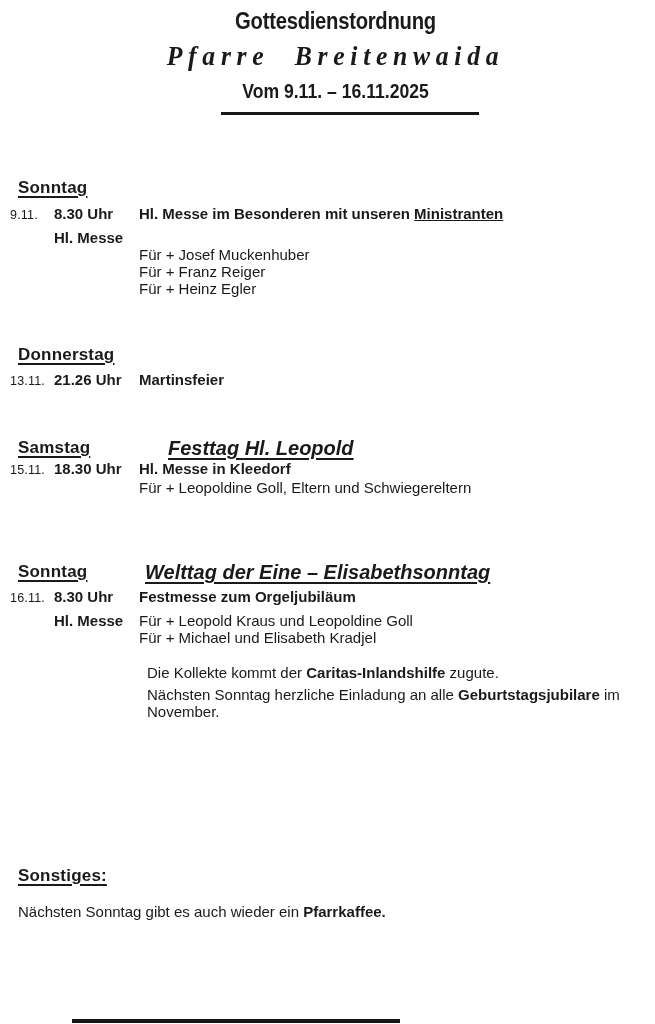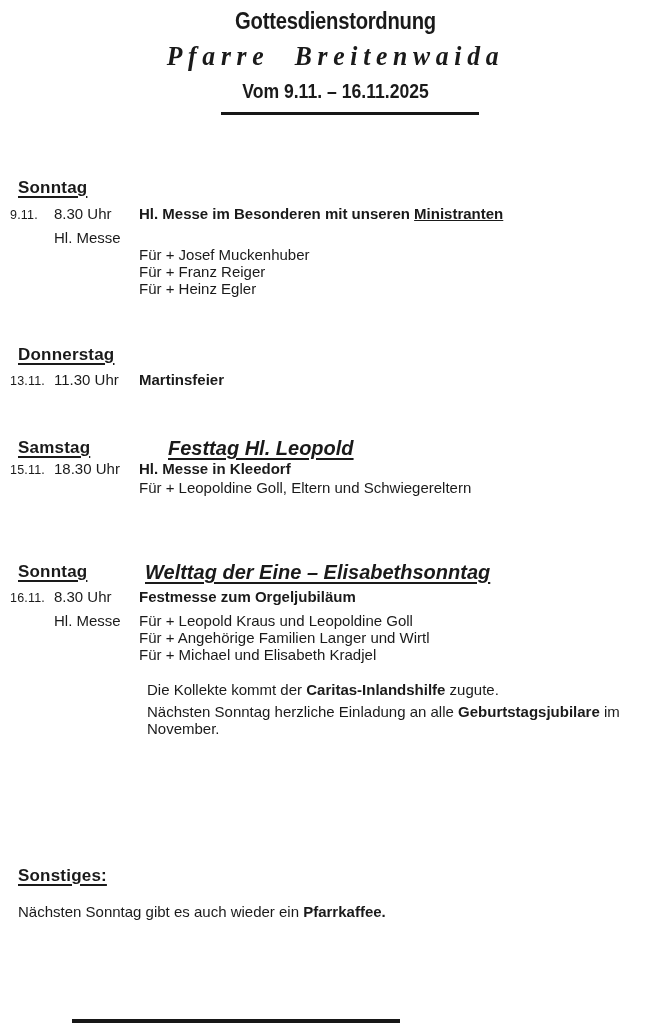--- a/index.html
+++ b/index.html
@@ -28,21 +28,21 @@
   .feast-s3{left:168px;}
   .feast-s4{left:145px;}
 
   .row{display:grid; grid-template-columns:44px 85px 1fr; padding-left:10px;
        font-size:15px; line-height:17px; align-items:baseline;}
   .row.first{margin-top:7px;}
   .row.first-tight{margin-top:2px;}
   .row.first-mid{margin-top:6px;}
   .row.sub{margin-top:5px;}
   .cell-date{font-size:12.5px; letter-spacing:0.2px;}
-  .cell-time{font-size:15px;}
+  .cell-time{font-size:15px;font-weight:bold;}
   .cell-desc{font-size:15px; padding-right:8px;}
 
   .note{margin:0 0 0 147px; width:498px; font-size:15px; line-height:17px;}
   .note.gap{margin-top:18px;}
   .note.follow{margin-top:5px;}
 
   .para{margin-left:18px; width:628px; font-size:15px; line-height:17px;}
   .para.p1{margin-top:16px;}
   .para.p2{margin-top:17px;}
 
@@ -89,21 +89,21 @@
       <span class="cell-desc">Für + Heinz Egler</span>
     </div>
   </div>
 
   <div class="sec" style="top:345px">
     <div class="dayline">
       <span class="day">Donnerstag</span>
     </div>
     <div class="row first-mid">
       <span class="cell-date">13.11.</span>
-      <span class="cell-time">11.30 Uhr</span>
+      <span class="cell-time">21.26 Uhr</span>
       <span class="cell-desc b">Martinsfeier</span>
     </div>
   </div>
 
   <div class="sec" style="top:438px">
     <div class="dayline">
       <span class="day">Samstag</span>
       <span class="feast feast-s3">Festtag Hl. Leopold</span>
     </div>
     <div class="row first-tight">
@@ -129,25 +129,20 @@
       <span class="cell-desc b">Festmesse zum Orgeljubiläum</span>
     </div>
     <div class="row sub">
       <span class="cell-date"></span>
       <span class="cell-time">Hl. Messe</span>
       <span class="cell-desc">Für + Leopold Kraus und Leopoldine Goll</span>
     </div>
     <div class="row">
       <span class="cell-date"></span>
       <span class="cell-time"></span>
-      <span class="cell-desc">Für + Angehörige Familien Langer und Wirtl</span>
-    </div>
-    <div class="row">
-      <span class="cell-date"></span>
-      <span class="cell-time"></span>
       <span class="cell-desc">Für + Michael und Elisabeth Kradjel</span>
     </div>
     <div class="note gap"><span>Die Kollekte kommt der </span><span class="b">Caritas-Inlandshilfe</span><span> zugute.</span></div>
     <div class="note follow"><span>Nächsten Sonntag herzliche Einladung an alle </span><span class="b">Geburtstagsjubilare</span><span> im</span><br><span>November.</span></div>
   </div>
 
   <div class="sec" style="top:866px">
     <div class="dayline">
       <span class="day">Sonstiges:</span>
     </div>

